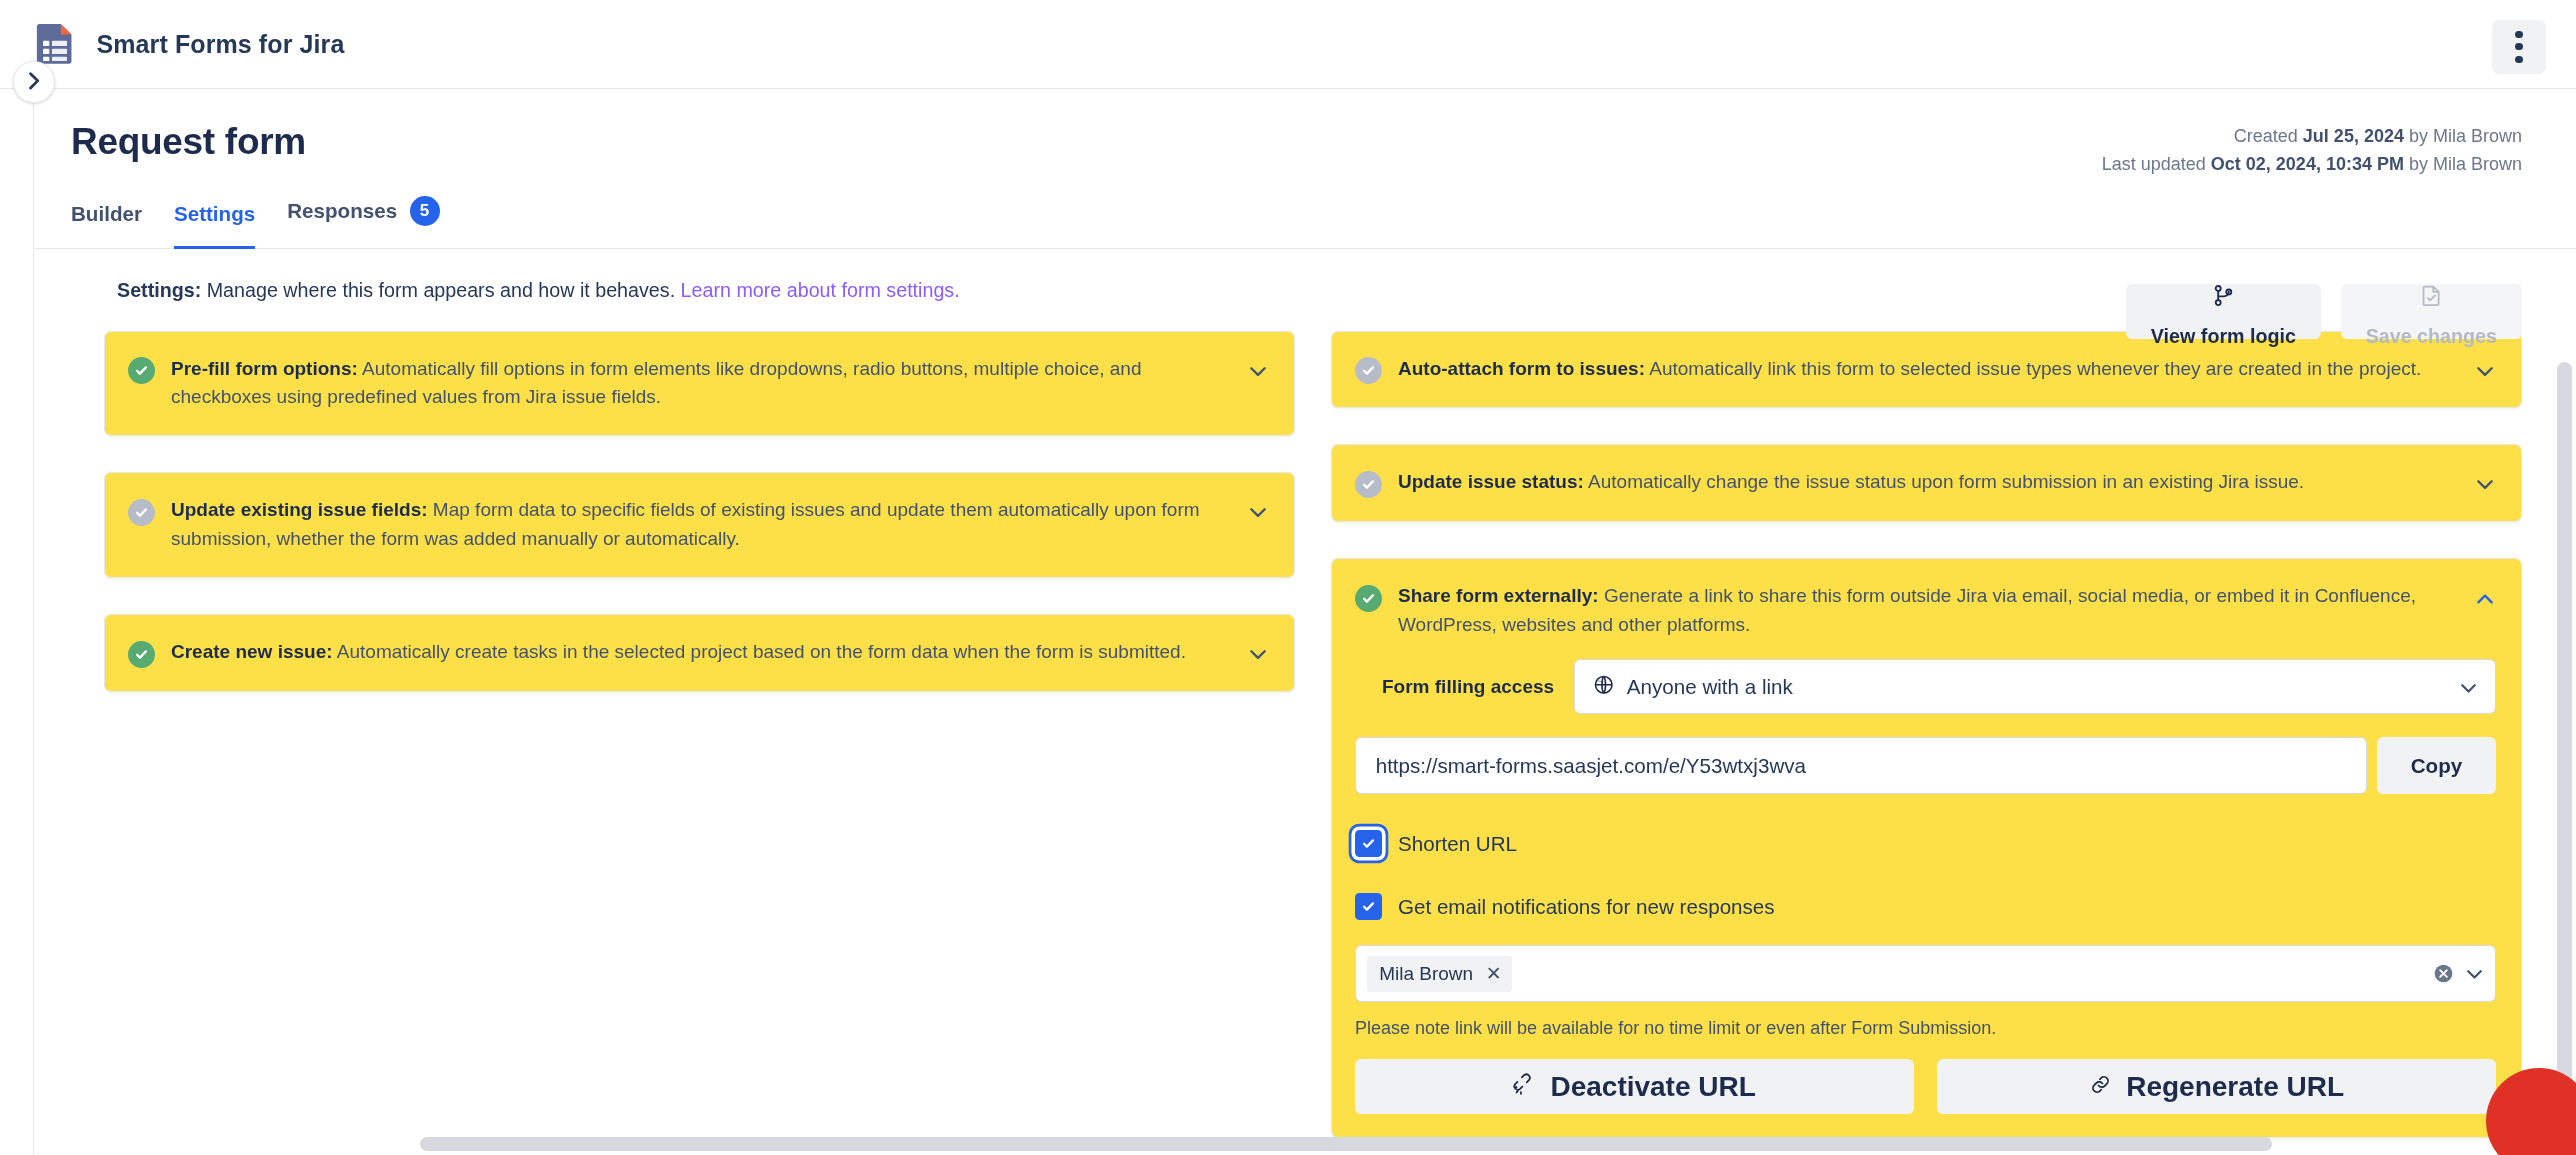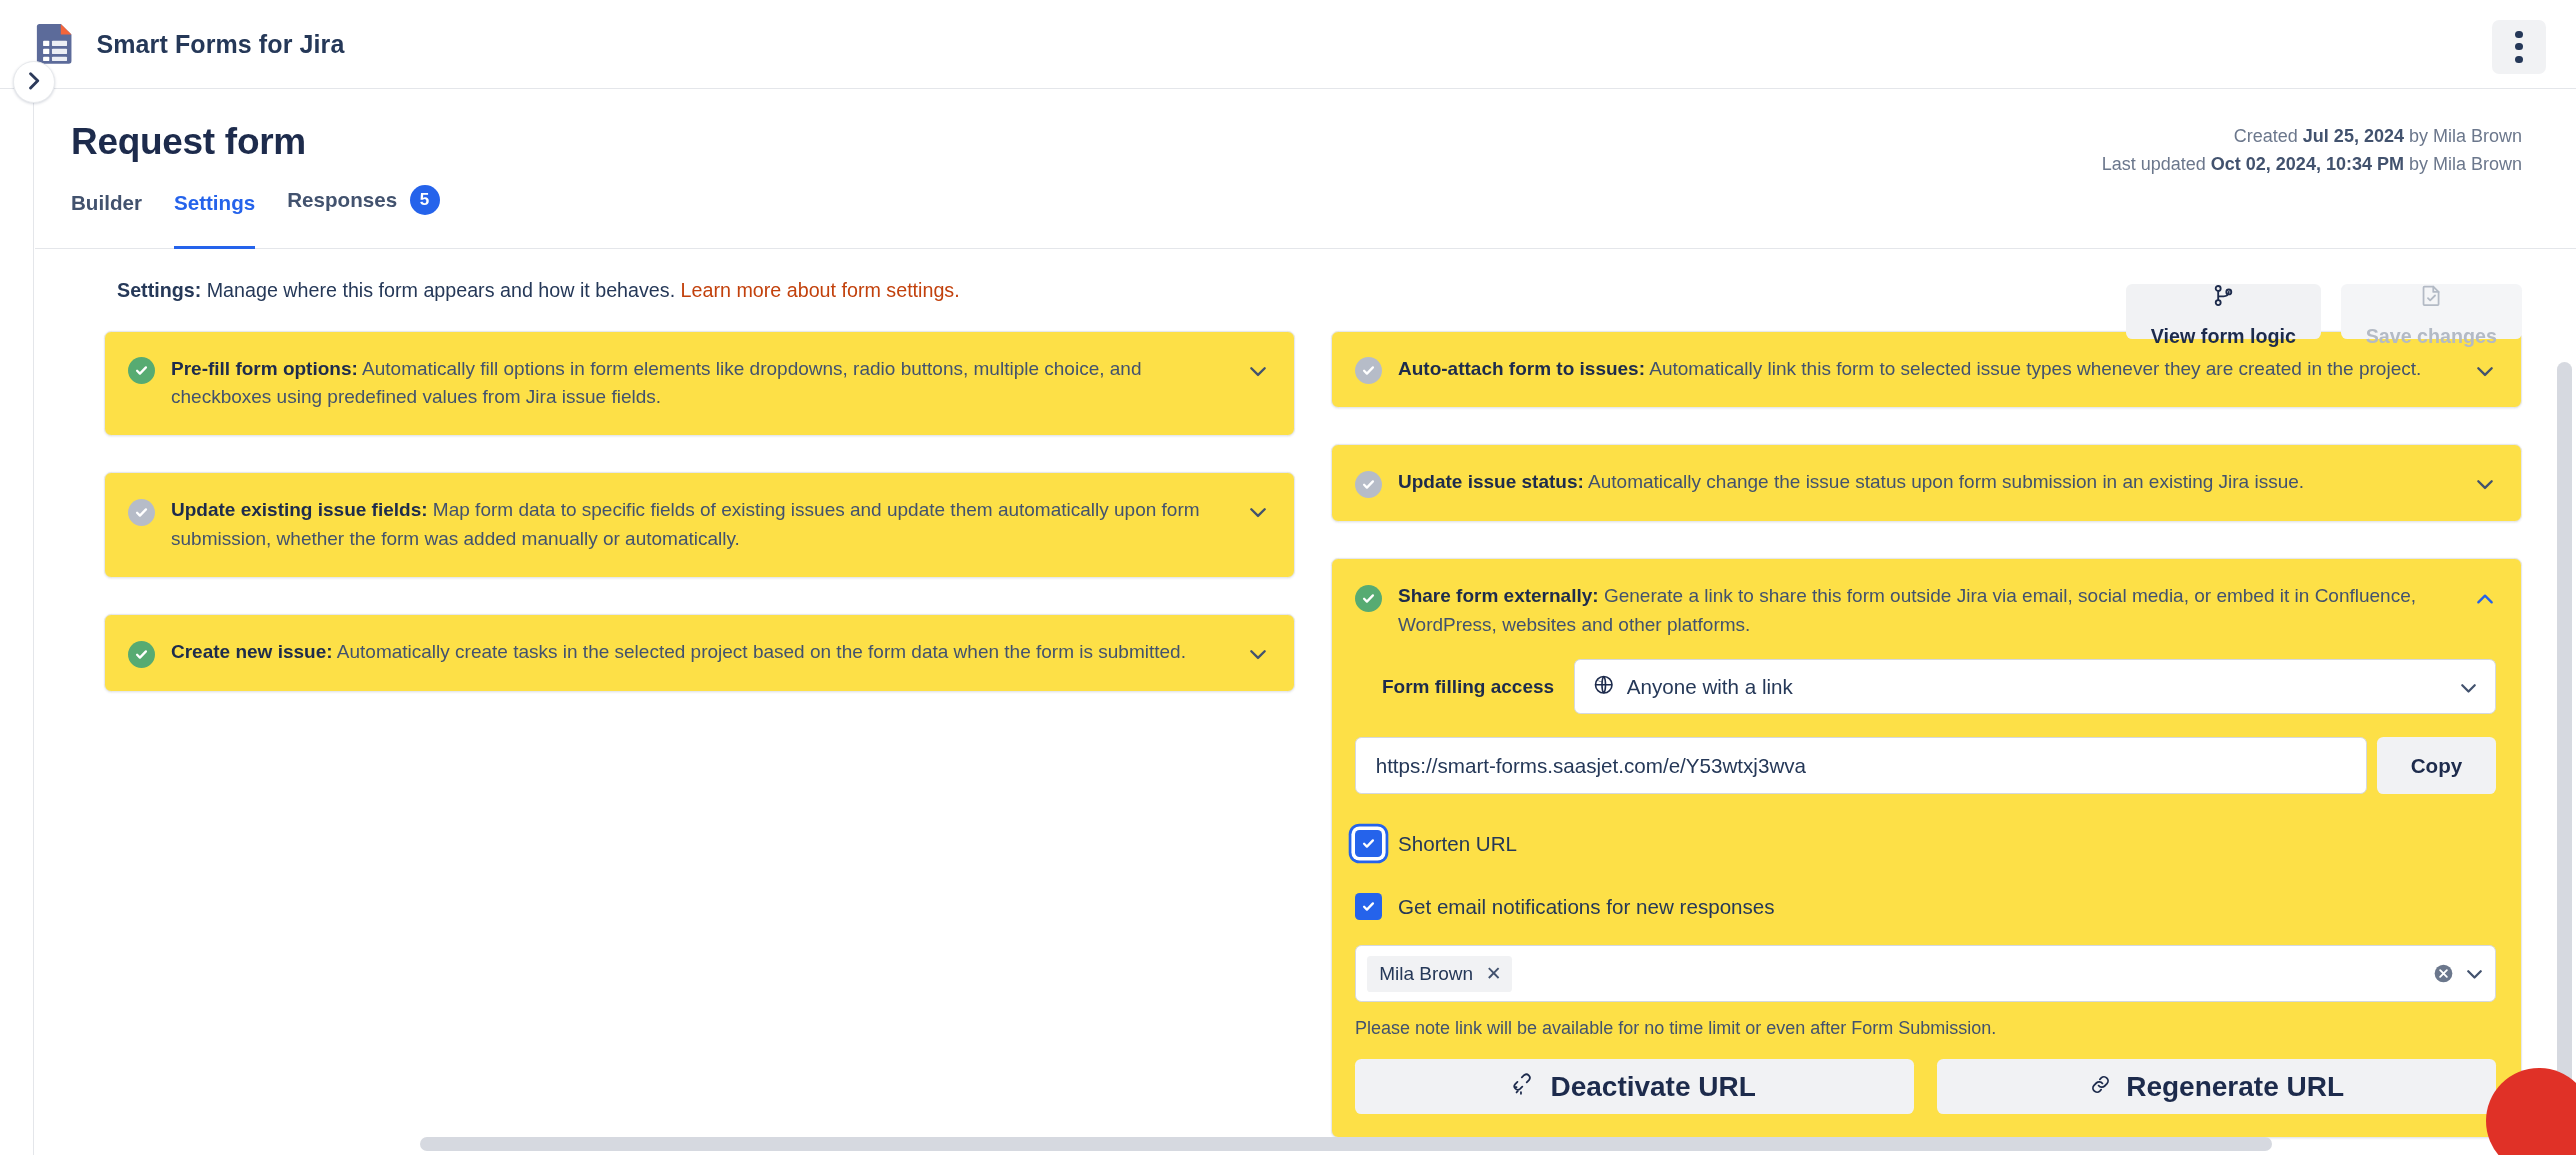--- a/index.html
+++ b/index.html
@@ -71,38 +71,38 @@
   }
   .btn-action.disabled { background: #f4f5f7; color: #b3bac5; cursor: default; }
 
   
   .tabs {
     margin: 30px 0 0 36px; display: flex; align-items: flex-end; gap: 32px;
     height: 55px;
   }
   .tab {
     font-size: 20.6px; font-weight: 700; color: #42526e;
-    padding-bottom: 31px; cursor: pointer; display: flex; align-items: center; gap: 12.5px;
+    padding-bottom: 20px; cursor: pointer; display: flex; align-items: center; gap: 12.5px;
     border-bottom: 3.6px solid transparent; margin-bottom: -0.9px; margin-top: 44px;
   }
   .tab.active { color: #2563eb; border-bottom-color: #2563eb; }
   .badge {
     background: #2563eb; color: #fff; border-radius: 894px;
     min-width: 30px; height: 30px; padding: 0 9px;
     font-size: 17px; font-weight: 700;
     display: flex; align-items: center; justify-content: center;
   }
   .tabs-rule { border-bottom: 0.9px solid #e4e6ea; margin-left: 0; }
 
   
   .intro {
     padding: 27px 0 0 82px; font-size: 19.7px; color: #253858; line-height: 1.5;
   }
   .intro b { font-weight: 700; }
-  .intro a { color: #c2410c; text-decoration: none; }
+  .intro a { color: #8b5cf6; text-decoration: none; }
 
   
   .grid {
     display: flex; gap: 36px;
     padding: 25px 54px 0 69px;
     align-items: flex-start;
   }
   .col { flex: 1 1 0; display: flex; flex-direction: column; gap: 36px; min-width: 0; }
 
   .card {

